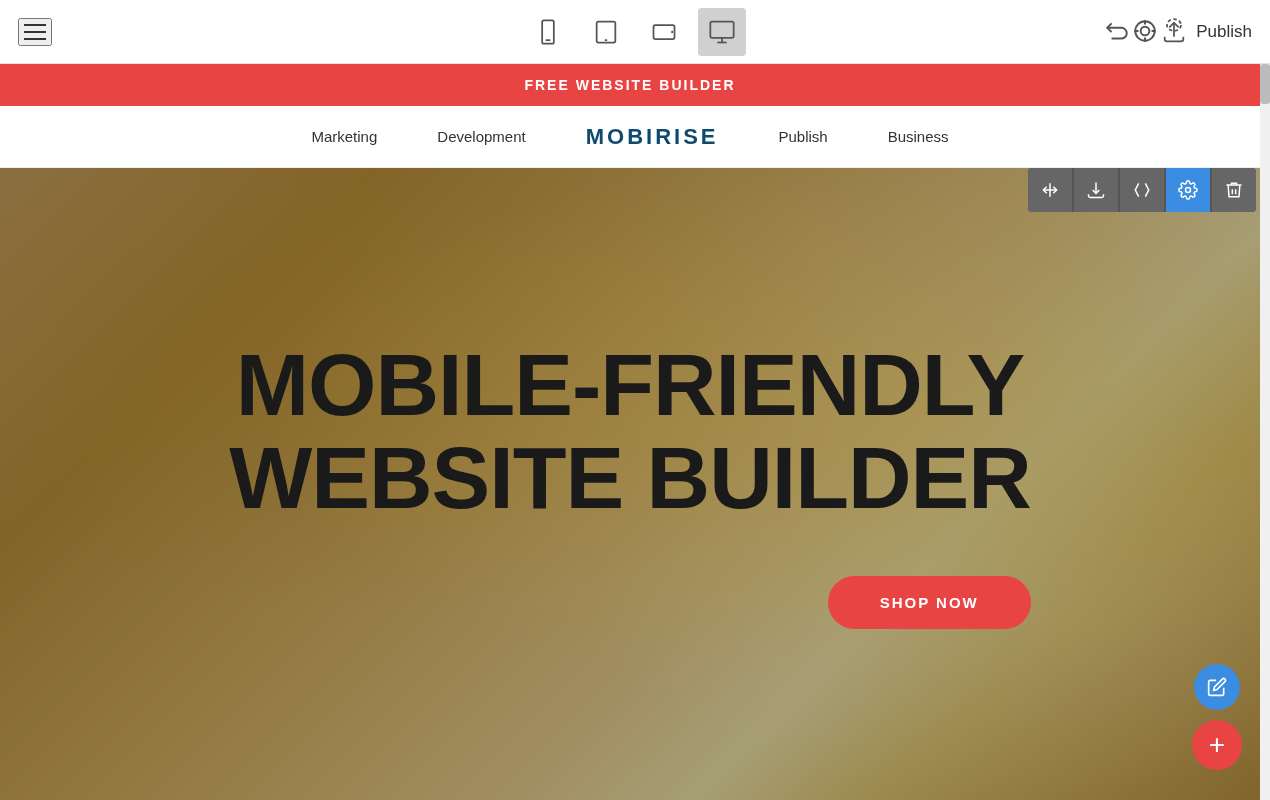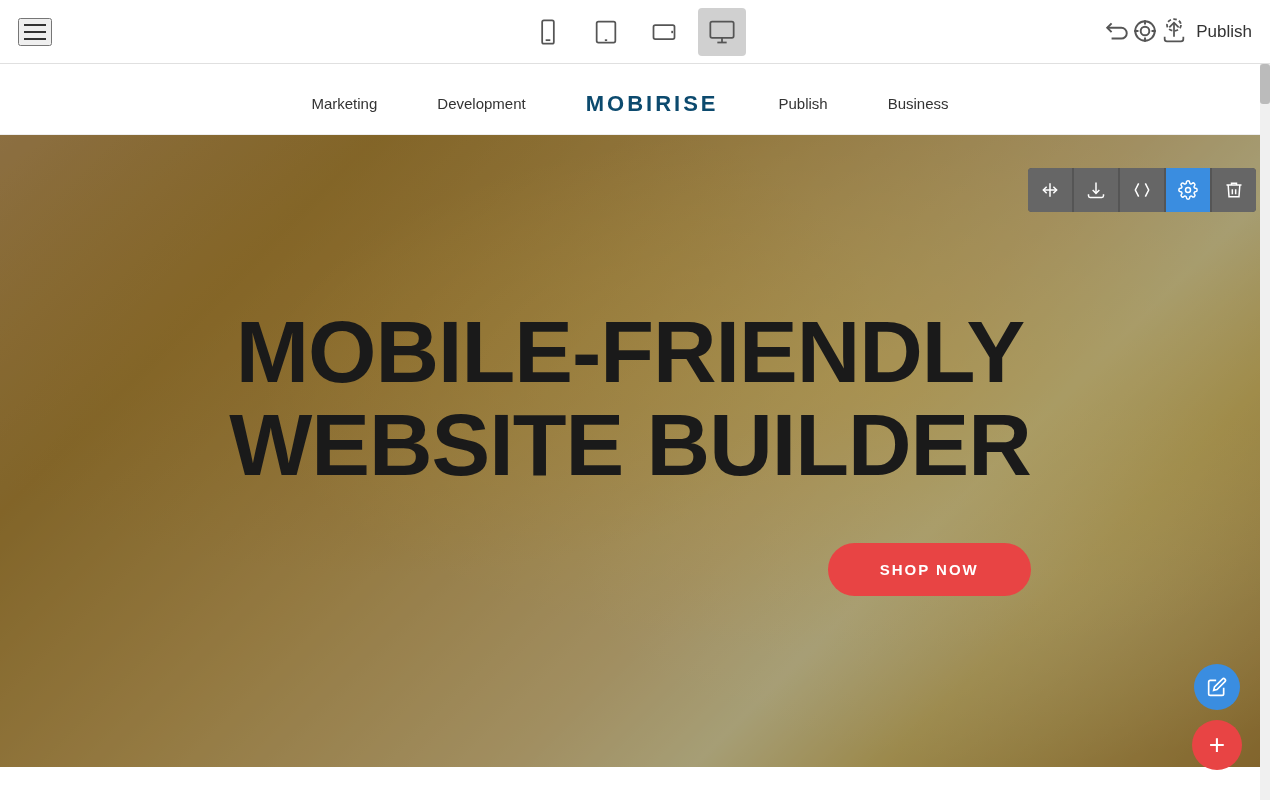--- a/index.html
+++ b/index.html
@@ -79,21 +79,20 @@
     #promo-banner span {
       color: #fff; font-size: 14px; font-weight: 700; letter-spacing: 2px;
     }
 
     
     #site-nav {
       width: 100%; height: 62px; background: #fff;
       display: flex; align-items: center; justify-content: center;
       border-bottom: 1px solid #eee;
       position: relative;
-      margin-top: 9px;
     }
     #nav-links { display: flex; align-items: center; gap: 60px; }
     .nav-link {
       font-size: 15px; color: #333; text-decoration: none; font-weight: 400;
       cursor: pointer;
     }
     #site-logo {
       font-size: 22px; font-weight: 700; letter-spacing: 3px; color: #0c4a6e;
     }
 
@@ -247,20 +246,23 @@
     </button>
   </div>
 </div>
 
 <div id="scrollbar">
   <div id="scrollbar-thumb"></div>
 </div>
 
 <div id="content-area">
 
+  <div id="promo-banner">
+    <span>FREE WEBSITE BUILDER</span>
+  </div>
 
   <nav id="site-nav">
     <div id="nav-links">
       <a class="nav-link">Marketing</a>
       <a class="nav-link">Development</a>
       <span id="site-logo">MOBIRISE</span>
       <a class="nav-link">Publish</a>
       <a class="nav-link">Business</a>
     </div>
   </nav>

